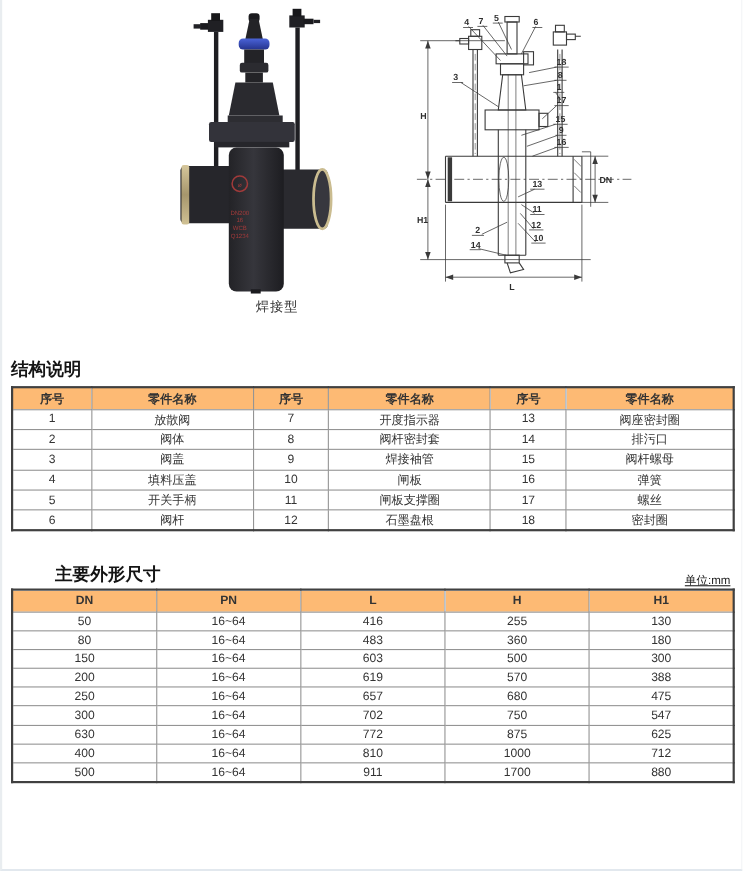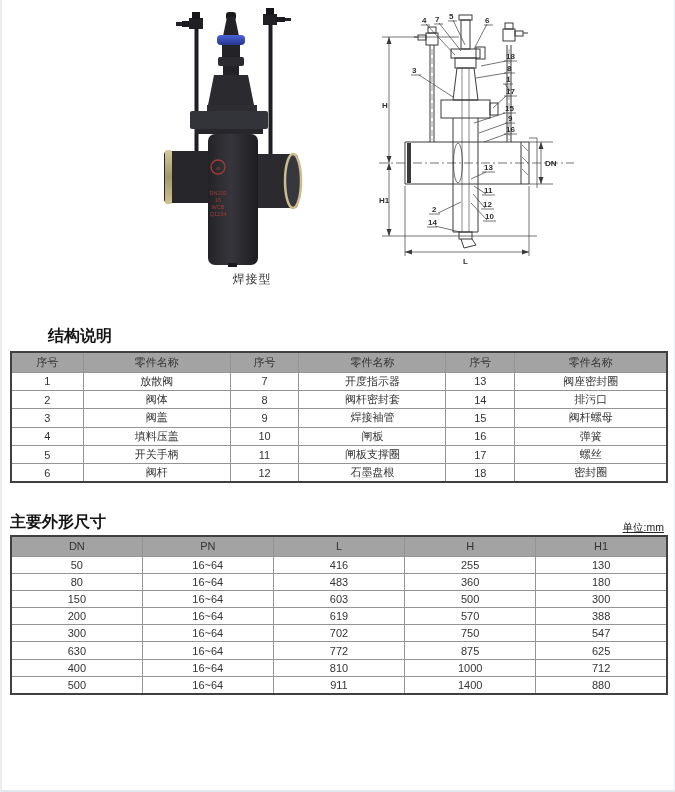--- a/index.html
+++ b/index.html
@@ -7,32 +7,32 @@
   body { font-family:"Liberation Sans","DejaVu Sans",sans-serif; background:#fff; }
   .page { position:relative; width:675px; height:792px; background:#fff;
           border-left:2px solid #e9edf0; border-right:1px solid #eef1f4; border-bottom:2px solid #e2e8ee; }
 
   .photo-wrap { position:absolute; left:150px; top:5px; width:200px; height:262px; }
   .photo-caption { position:absolute; left:150px; top:271px; width:200px; text-align:center;
                    font-size:12px; color:#333; letter-spacing:1px;font-family:Liberation Mono, monospace; }
   .diagram-wrap { position:absolute; left:375px; top:5px; width:200px; height:262px; }
 
   .section-title { position:absolute; left:8px; font-size:16px; font-weight:bold; color:#141414; }
-  #structure-title { top:326px;margin-left:38px; }
-  #dimensions-title { top:512px; }
+  #structure-title { top:326px; }
+  #dimensions-title { top:512px;margin-left:40px; }
   .unit-note { position:absolute; right:10px; top:521px; font-size:10.5px; color:#222;text-decoration:underline; }
 
   table { position:absolute; left:8px; width:658px; border-collapse:collapse; table-layout:fixed;
           border:2px solid #404040; }
   #structure-table { top:351px; }
   #dimensions-table { top:535px; }
   th, td { border:1px solid #949494; text-align:center; font-size:11px; color:#333;
            padding:0; vertical-align:middle; overflow:hidden; white-space:nowrap; }
   tr { border-top:1.6px solid #404040; border-bottom:1.6px solid #404040; }
-  thead th { background:#a3a3a3; font-weight:normal; height:20px; }
+  thead th { background:#fdba74; font-weight:bold; height:20px; }
   #structure-table td { height:18.4px; }
   #dimensions-table td { height:17.2px; }
 
   svg text { font-family:"Liberation Sans","DejaVu Sans",sans-serif; }
   .callout { font-size:8px; font-weight:bold; fill:#2e2e2e; }
   .dimlabel { font-size:8px; font-weight:bold; fill:#2e2e2e; }
   .marktext { font-size:5.5px; fill:#a03a3a; }
 </style>
 </head>
 <body>
@@ -368,20 +368,27 @@
           <td>300</td>
         </tr>
         <tr>
           <td>200</td>
           <td>16~64</td>
           <td>619</td>
           <td>570</td>
           <td>388</td>
         </tr>
         <tr>
+          <td>250</td>
+          <td>16~64</td>
+          <td>657</td>
+          <td>680</td>
+          <td>475</td>
+        </tr>
+        <tr>
           <td>300</td>
           <td>16~64</td>
           <td>702</td>
           <td>750</td>
           <td>547</td>
         </tr>
         <tr>
           <td>630</td>
           <td>16~64</td>
           <td>772</td>
@@ -392,19 +399,19 @@
           <td>400</td>
           <td>16~64</td>
           <td>810</td>
           <td>1000</td>
           <td>712</td>
         </tr>
         <tr>
           <td>500</td>
           <td>16~64</td>
           <td>911</td>
-          <td>1400</td>
+          <td>1700</td>
           <td>880</td>
         </tr>
       </tbody>
   </table>
 
 </div>
 
 </body></html>

